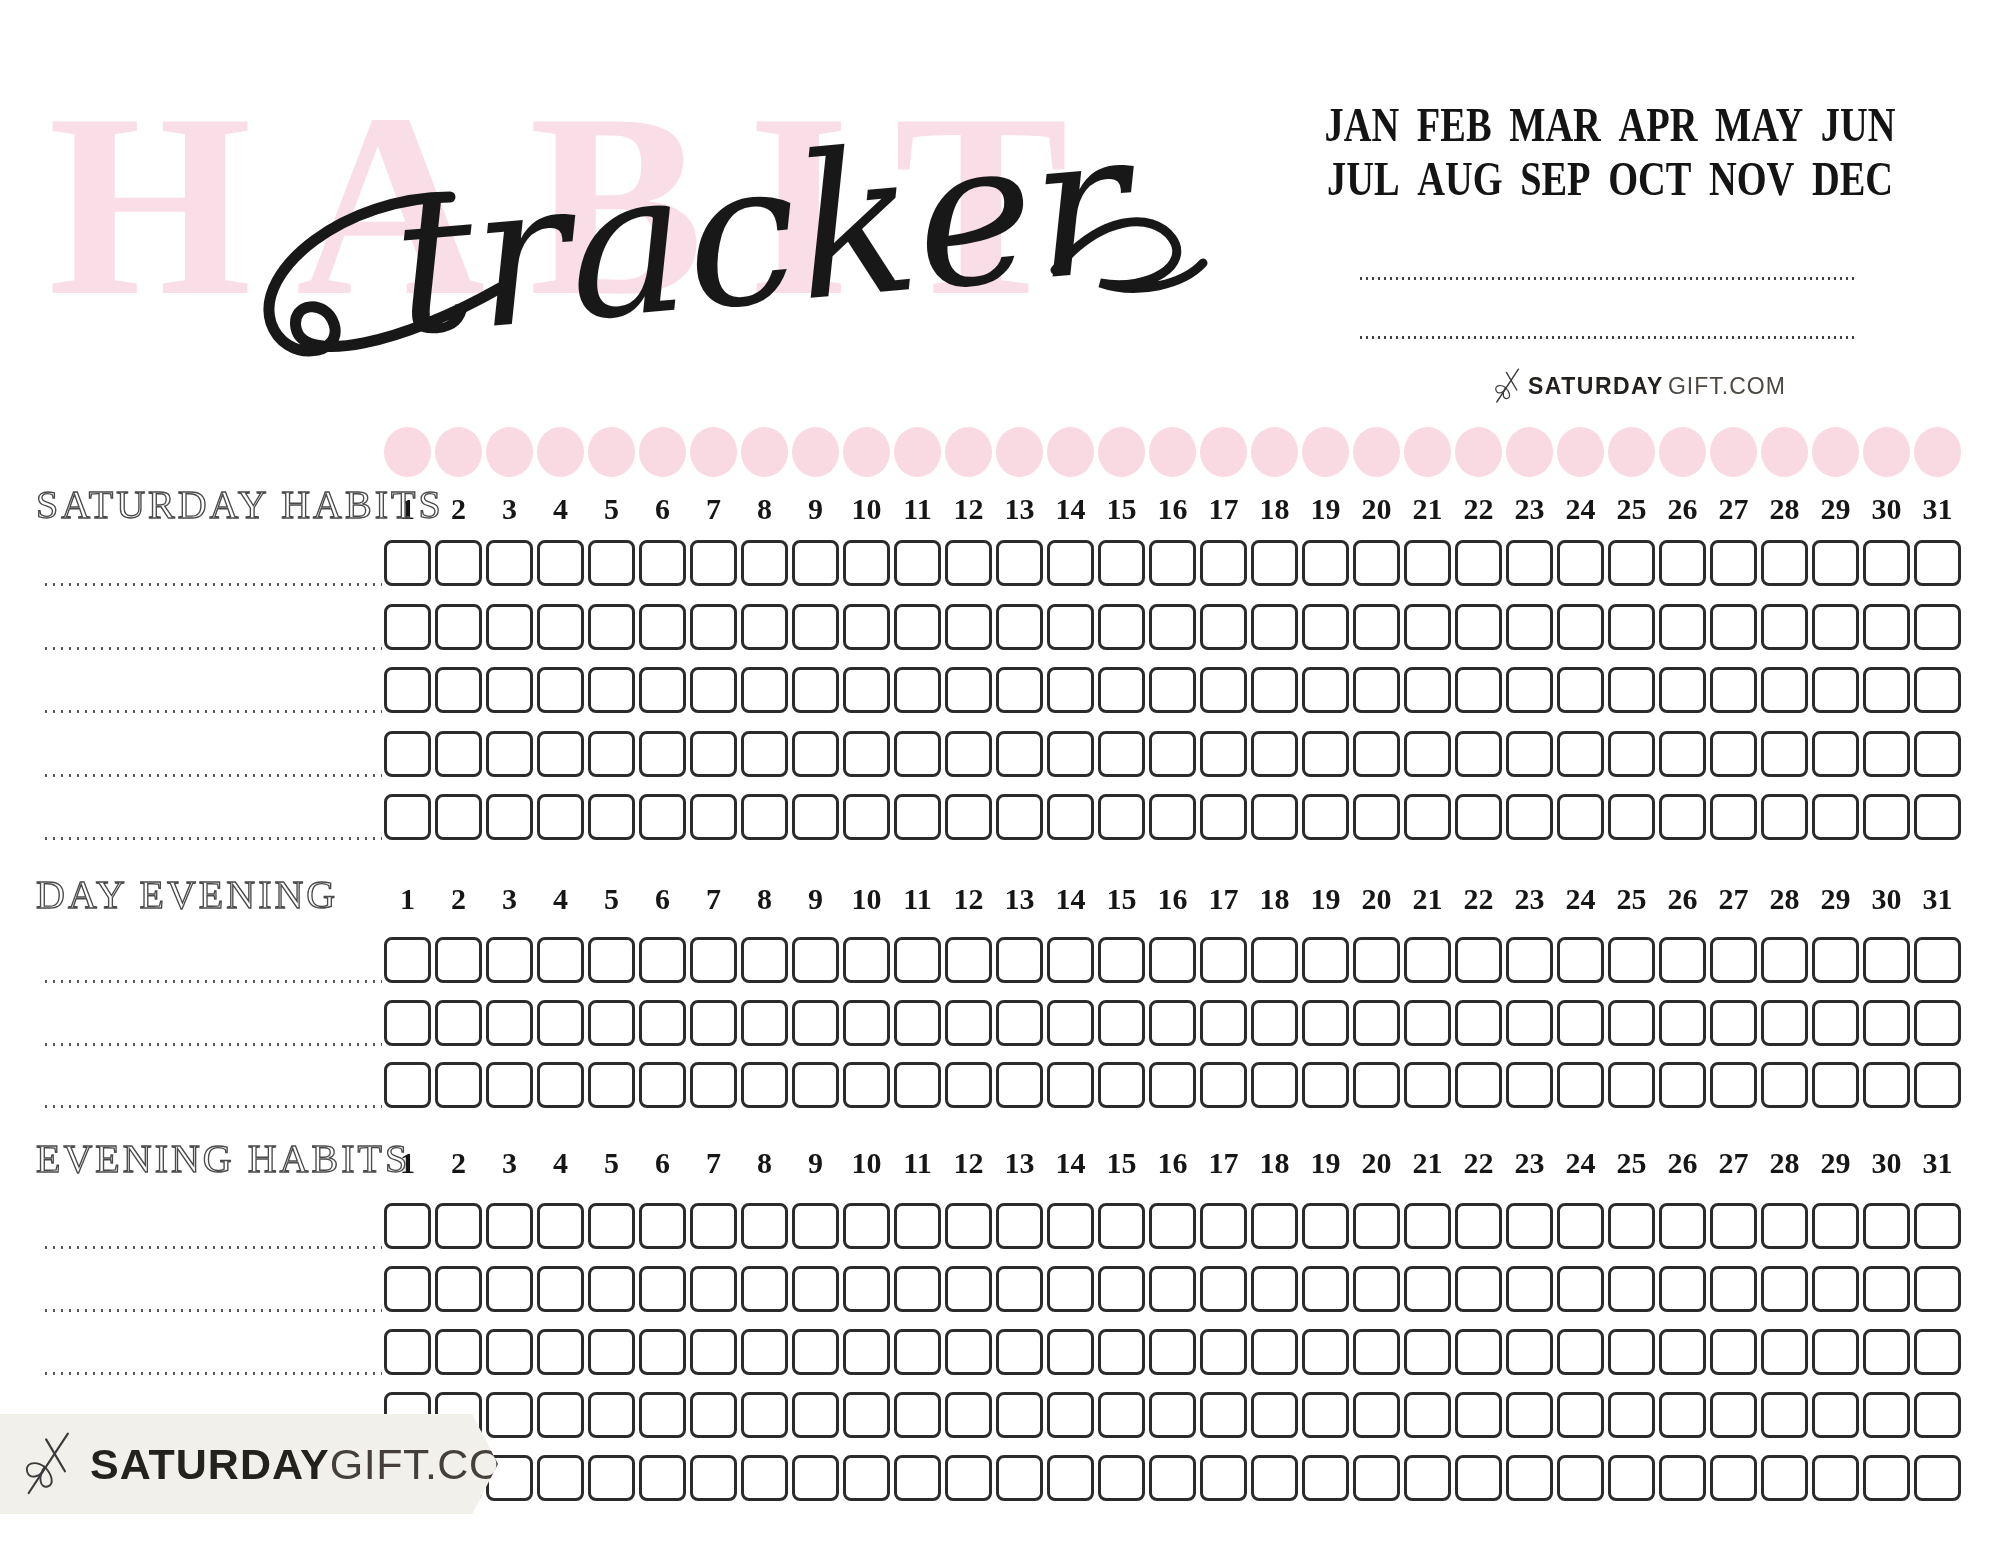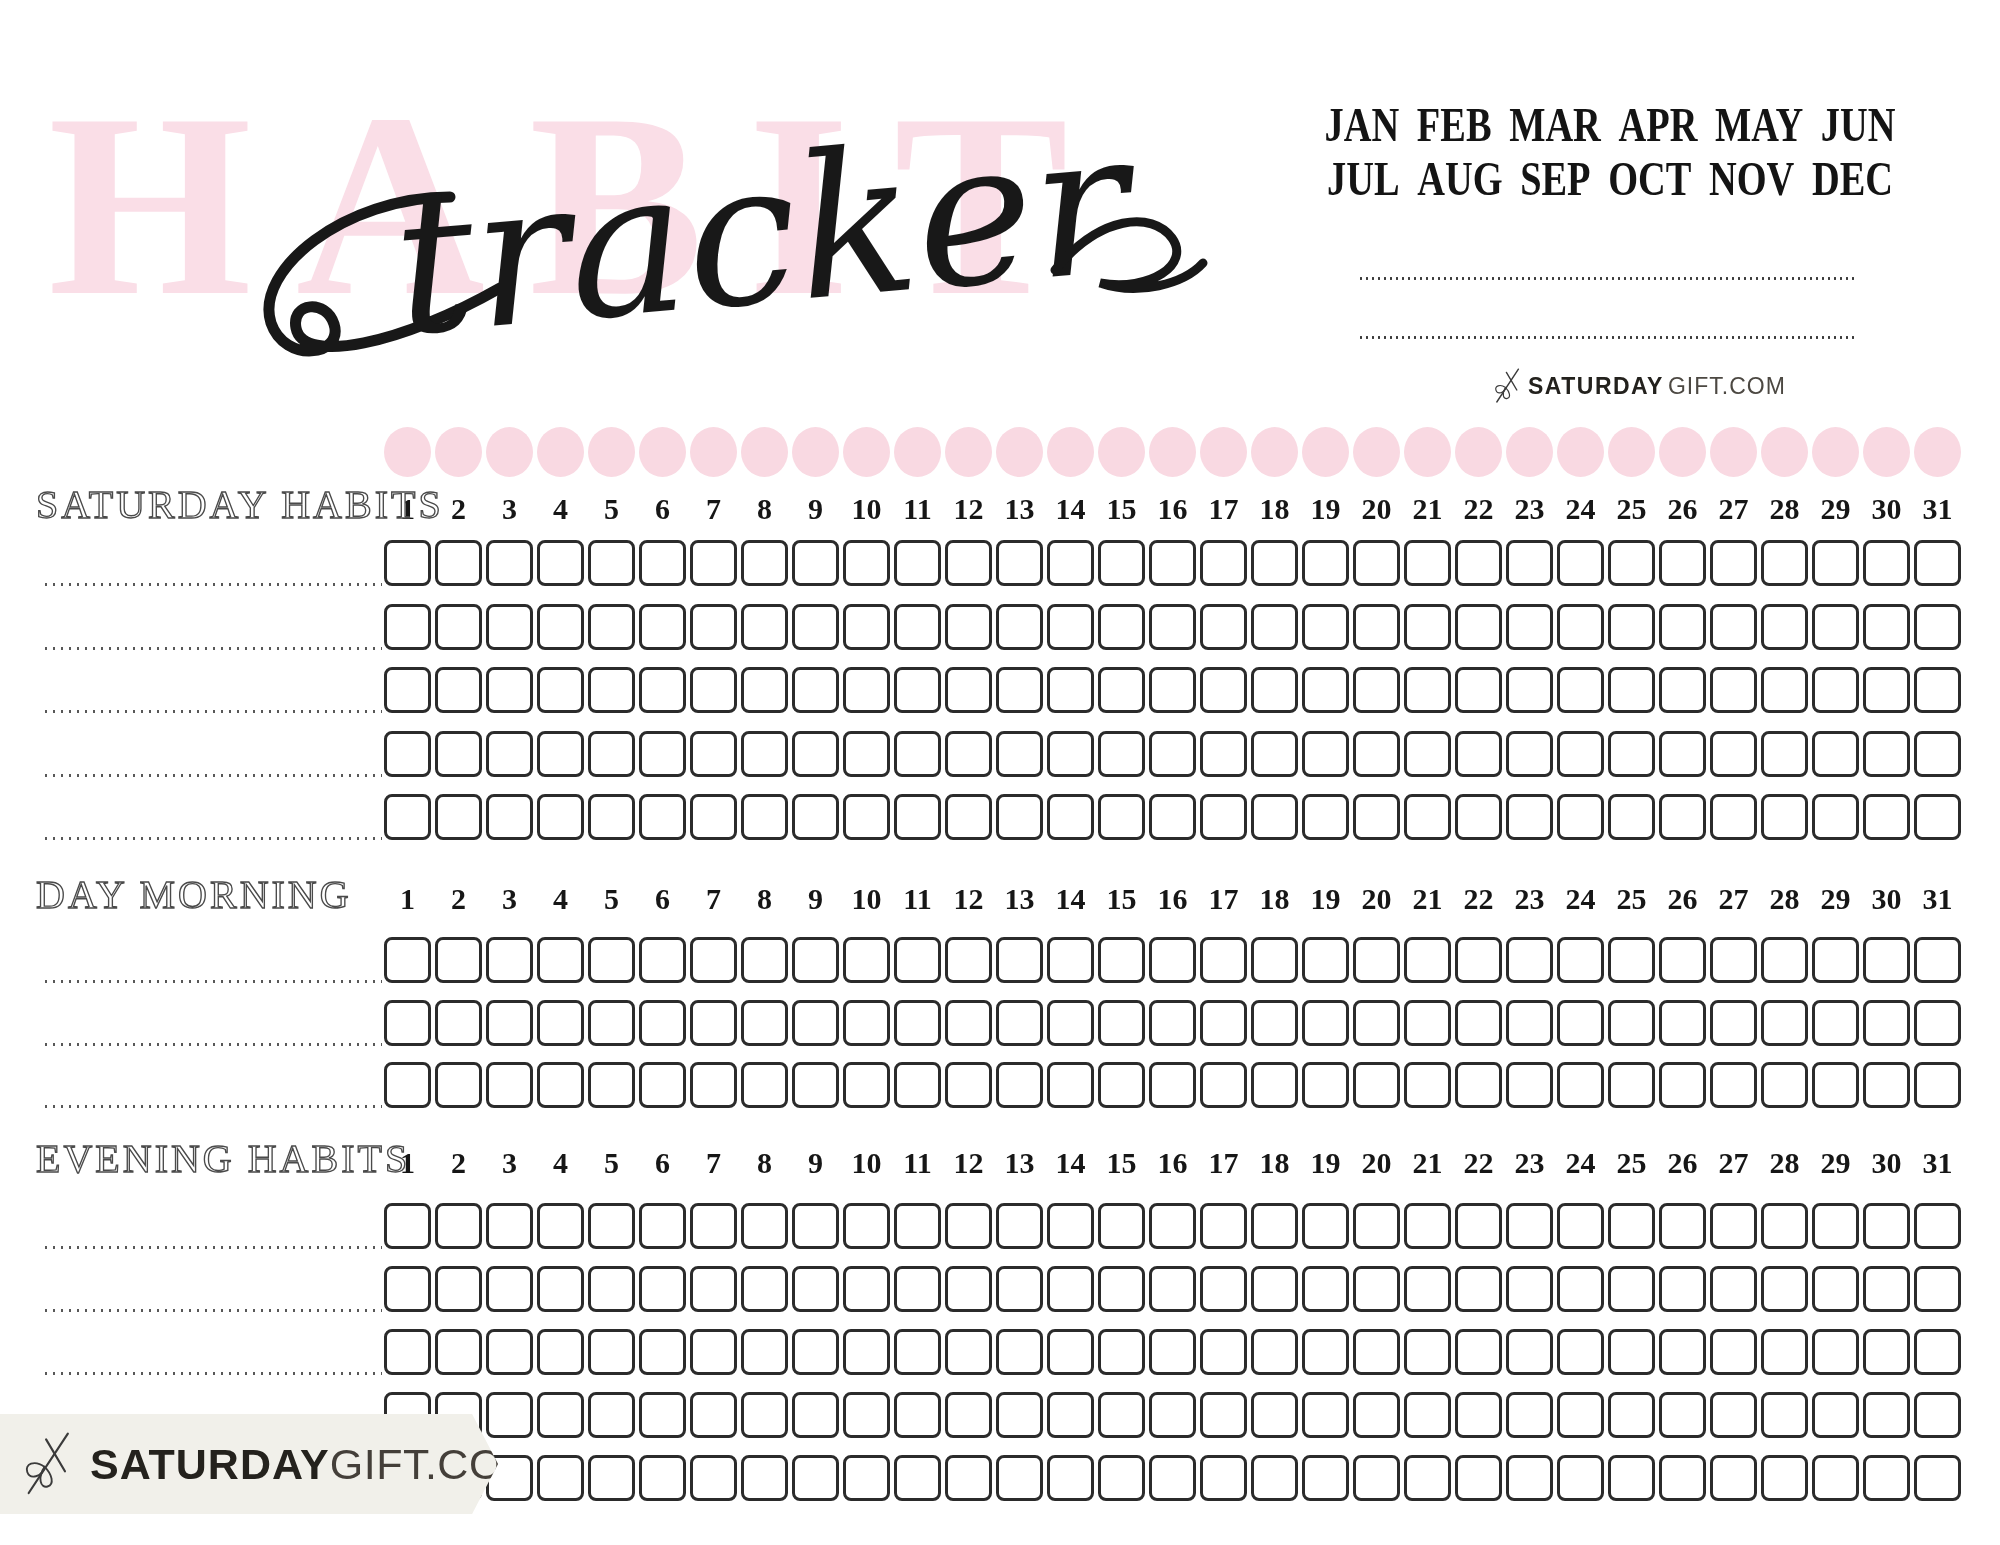--- a/index.html
+++ b/index.html
@@ -355,21 +355,21 @@
         <div class="box" style="border-color: rgb(43, 43, 43);"></div>
         <div class="box" style="border-color: rgb(43, 43, 43);"></div>
         <div class="box" style="border-color: rgb(43, 43, 43);"></div>
         <div class="box" style="border-color: rgb(43, 43, 43);"></div>
         <div class="box" style="border-color: rgb(43, 43, 43);"></div>
         <div class="box" style="border-color: rgb(43, 43, 43);"></div>
         <div class="box" style="border-color: rgb(43, 43, 43);"></div>
         <div class="box" style="border-color: rgb(43, 43, 43);"></div>
       </div>
       <div class="nameline" style="top: 837px;"></div>
-      <div class="sec-label" style="top: 874px;">DAY MORNING</div>
+      <div class="sec-label" style="top: 874px;">DAY EVENING</div>
       <div class="grid31" style="top: 882px;">
         <div class="daynum">1</div>
         <div class="daynum">2</div>
         <div class="daynum">3</div>
         <div class="daynum">4</div>
         <div class="daynum">5</div>
         <div class="daynum">6</div>
         <div class="daynum">7</div>
         <div class="daynum">8</div>
         <div class="daynum">9</div>

